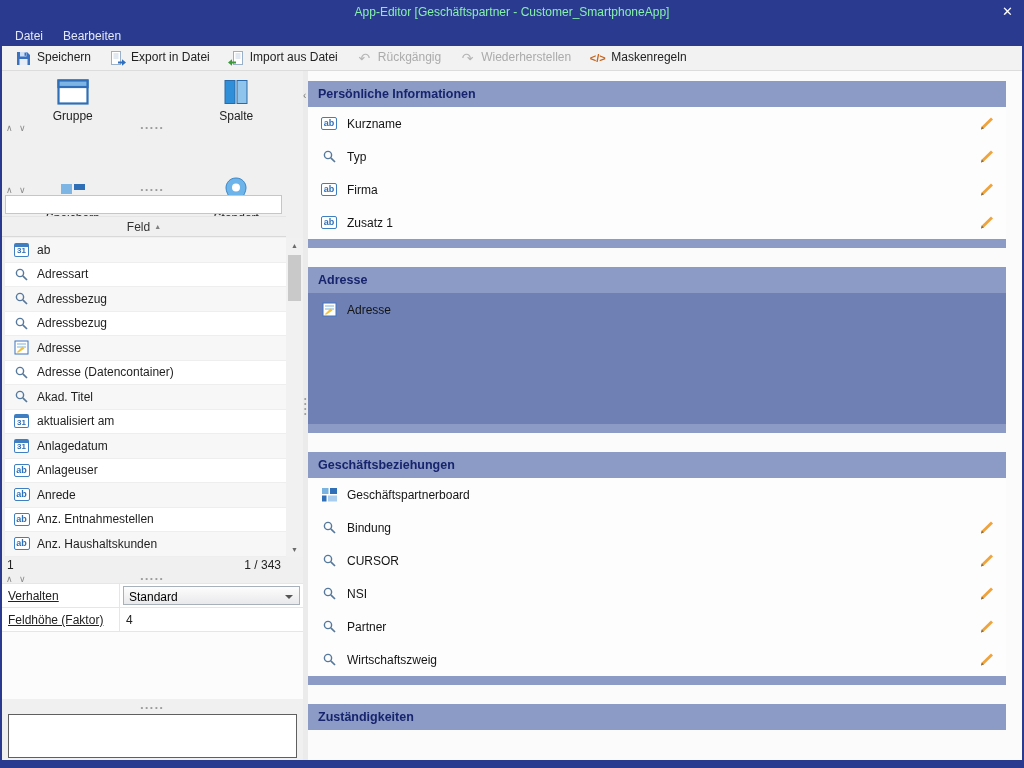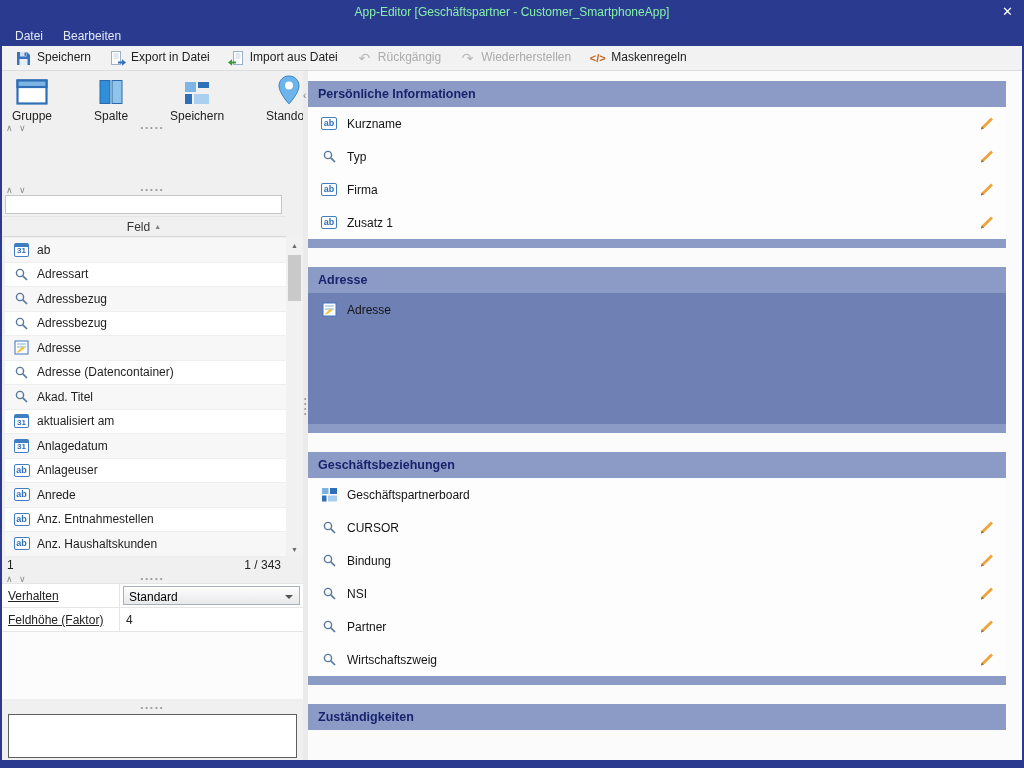--- a/index.html
+++ b/index.html
@@ -27,21 +27,21 @@
   
   .left-panel { position:absolute; top:71px; left:2px; width:301px; bottom:8px; background:#f0f0f0; overflow:hidden; }
   .splitter { position:absolute; top:71px; left:303px; width:5px; bottom:8px; background:#ebebeb; }
   .collapse-arrow { position:absolute; top:20px; left:0; width:5px; color:#777; font-size:10px; line-height:1; }
   .collapse-arrow::before { content:"‹"; }
   .splitter-dots { position:absolute; top:325px; left:1px; color:#999; font-size:7px; line-height:5px; white-space:pre; }
   .splitter-dots::before { content:"•\A•\A•\A•"; }
   .right-panel { position:absolute; top:71px; left:308px; right:2px; bottom:8px; background:#fbfbfb; overflow:hidden; padding:10px 16px 0 0; }
 
   
-  .palette { position:absolute; top:2px; left:10px; right:6px; height:120px; display:grid; grid-template-columns:1fr 1fr 1fr 1fr; grid-template-rows:60px 60px;gap:42px; }
+  .palette { position:absolute; top:2px; left:10px; right:6px; height:120px; display:grid; grid-template-columns:1fr 1fr; grid-template-rows:60px 60px;gap:42px; }
   .pal-item { display:flex; flex-direction:column; align-items:center; justify-content:flex-end; gap:4px; padding-bottom:10px; font-size:12px; color:#222; }
   .pal-icon { display:flex; align-items:flex-end; justify-content:center; }
 
   .chev { position:absolute; left:4px; color:#8a8a8a; font-size:9px; letter-spacing:2px; }
   .chev::before { content:"∧ ∨"; }
   .grip { position:absolute; left:50%; transform:translateX(-50%); color:#9a9a9a; font-size:8px; letter-spacing:2px; }
   .grip::before { content:"•••••"; }
 
   
   .search-box { position:absolute; top:124px; left:3px; width:277px; height:19px; border:1px solid #c6c6c6; background:#fff; font-size:12px; padding:0 4px; font-family:inherit; }
@@ -451,36 +451,36 @@
     <span class="fr-label">Geschäftspartnerboard</span>
     <span class="fr-pencil" style="visibility: hidden;"></span>
   </div>
           <div class="f-row">
     <span class="fr-icon">
               <svg width="13" height="13" viewBox="0 0 13 13">
                 <circle cx="5" cy="5" r="3.6" fill="none" stroke="#56789c" stroke-width="1.4"></circle>
                 <line x1="7.8" y1="7.8" x2="12" y2="12" stroke="#56789c" stroke-width="1.7"></line>
               </svg>
             </span>
-    <span class="fr-label">CURSOR</span>
+    <span class="fr-label">Bindung</span>
     <span class="fr-pencil">
               <svg width="16" height="16" viewBox="0 0 16 16">
                 <path d="M2 14.5 L2.8 11.6 L12 2.4 L14 4.4 L4.8 13.6 Z" fill="#efa33d"></path>
                 <path d="M2 14.5 L2.8 11.6 L4.8 13.6 Z" fill="#8a6a3a"></path>
               </svg>
             </span>
   </div>
           <div class="f-row">
     <span class="fr-icon">
               <svg width="13" height="13" viewBox="0 0 13 13">
                 <circle cx="5" cy="5" r="3.6" fill="none" stroke="#56789c" stroke-width="1.4"></circle>
                 <line x1="7.8" y1="7.8" x2="12" y2="12" stroke="#56789c" stroke-width="1.7"></line>
               </svg>
             </span>
-    <span class="fr-label">Bindung</span>
+    <span class="fr-label">CURSOR</span>
     <span class="fr-pencil">
               <svg width="16" height="16" viewBox="0 0 16 16">
                 <path d="M2 14.5 L2.8 11.6 L12 2.4 L14 4.4 L4.8 13.6 Z" fill="#efa33d"></path>
                 <path d="M2 14.5 L2.8 11.6 L4.8 13.6 Z" fill="#8a6a3a"></path>
               </svg>
             </span>
   </div>
           <div class="f-row">
     <span class="fr-icon">
               <svg width="13" height="13" viewBox="0 0 13 13">

